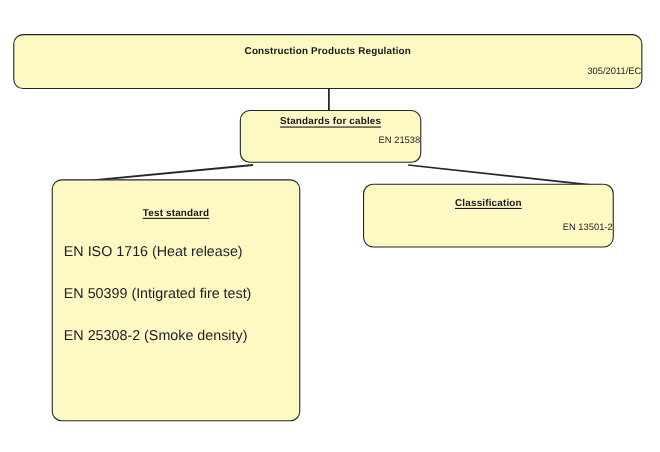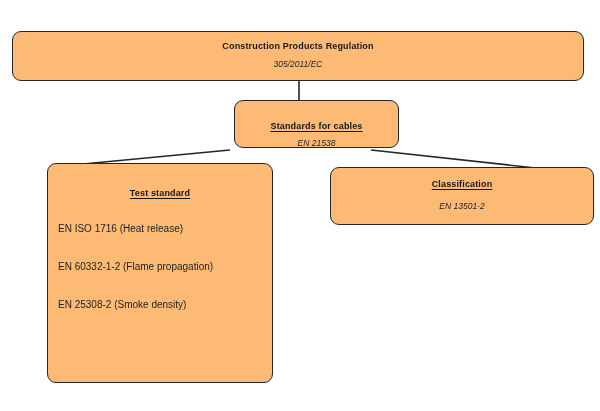--- a/index.html
+++ b/index.html
@@ -27,100 +27,98 @@
     left: 0;
     top: 0;
     width: 600px;
     height: 411px;
   }
 
   
   .node {
     position: absolute;
     box-sizing: border-box;
-    background: #fdba74;
+    background: #fef9c3;
     border: 1.6px solid #23262b;
     border-radius: 9px;
     z-index: 2;
   }
 
   .node-title {
     font-size: 9px;
     font-weight: bold;
     text-align: center;
     letter-spacing: 0.15px;
     color: #15181c;
   }
   .node-title.underlined {
     text-decoration: underline;
     text-underline-offset: 2px;
   }
   .node-sub {
     font-size: 8.5px;
     font-weight: normal;
-    text-align: center;
+    text-align: right;
     color: #1c1f23;
-    font-style: italic;
   }
 
   
   #node-regulation {
     left: 12px;
     top: 31px;
     width: 572px;
     height: 50px;
     padding-top: 9px;
   }
   #node-regulation .node-sub {
     margin-top: 8px;
   }
 
   
   #node-standards {
     left: 218px;
     top: 100px;
     width: 165px;
     height: 48px;
-    padding-top: 20px;
-    margin-left: 16px;
+    padding-top: 4px;
   }
   #node-standards .node-sub {
     margin-top: 7px;
   }
 
   
   #node-test-standard {
     left: 47px;
     top: 163px;
     width: 226px;
     height: 220px;
     padding-top: 24px;
   }
   .test-list {
     margin: 0;
     padding: 0;
     list-style: none;
   }
   .test-list li {
-    font-size: 10px;
+    font-size: 13px;
     color: #1c1f23;
     padding-left: 10px;
     height: 38px;
     line-height: 38px;
     white-space: nowrap;
   }
   #node-test-standard .node-title {
     margin-bottom: 12px;
   }
 
   
   #node-classification {
     left: 330px;
     top: 167px;
-    width: 264px;
+    width: 228px;
     height: 58px;
     padding-top: 11px;
   }
   #node-classification .node-sub {
     margin-top: 12px;
   }
 </style>
 </head>
 <body>
 
@@ -142,21 +140,21 @@
 
   <div class="node" id="node-standards">
     <div class="node-title underlined">Standards for cables</div>
     <div class="node-sub">EN 21538</div>
   </div>
 
   <div class="node" id="node-test-standard">
     <div class="node-title underlined">Test standard</div>
     <ul class="test-list">
       <li>EN ISO 1716 (Heat release)</li>
-      <li>EN 60332-1-2 (Flame propagation)</li>
+      <li>EN 50399 (Intigrated fire test)</li>
       <li>EN 25308-2 (Smoke density)</li>
     </ul>
   </div>
 
   <div class="node" id="node-classification">
     <div class="node-title underlined">Classification</div>
     <div class="node-sub">EN 13501-2</div>
   </div>
 
 </div>

